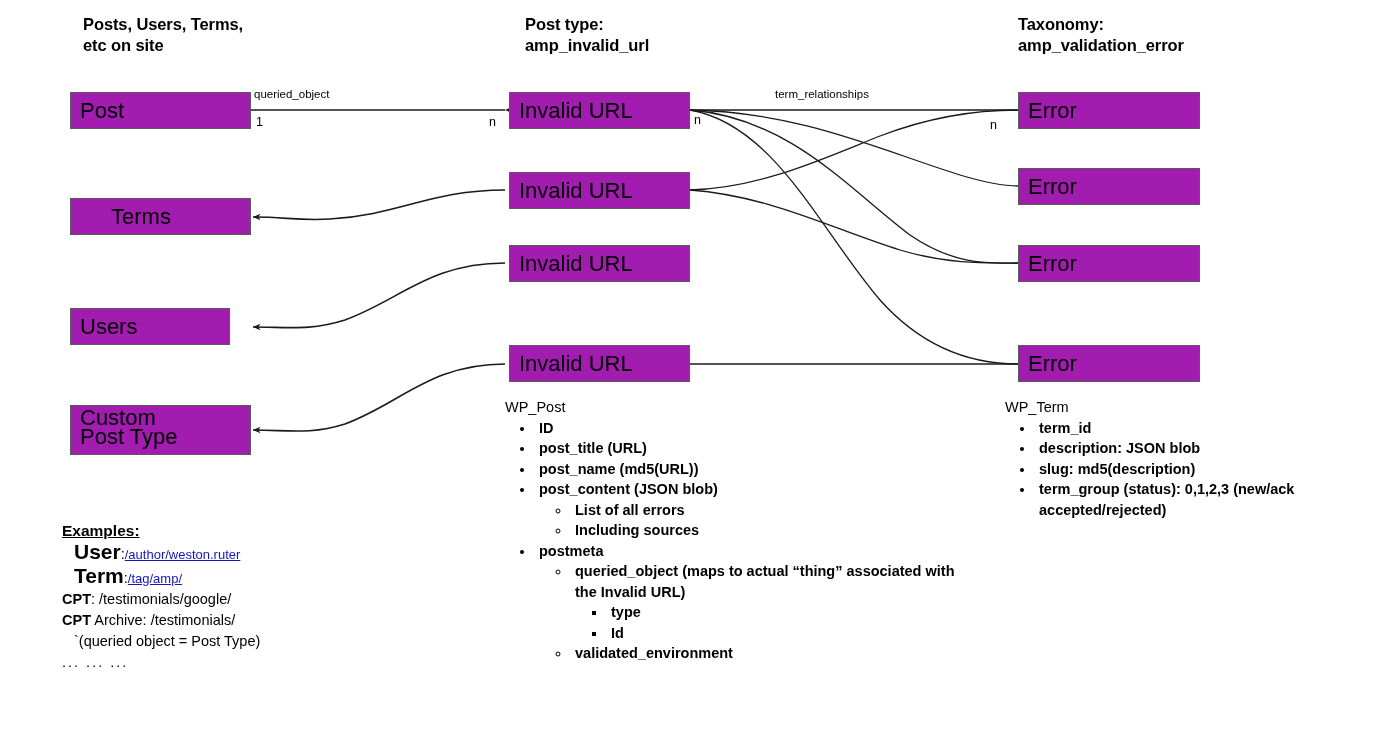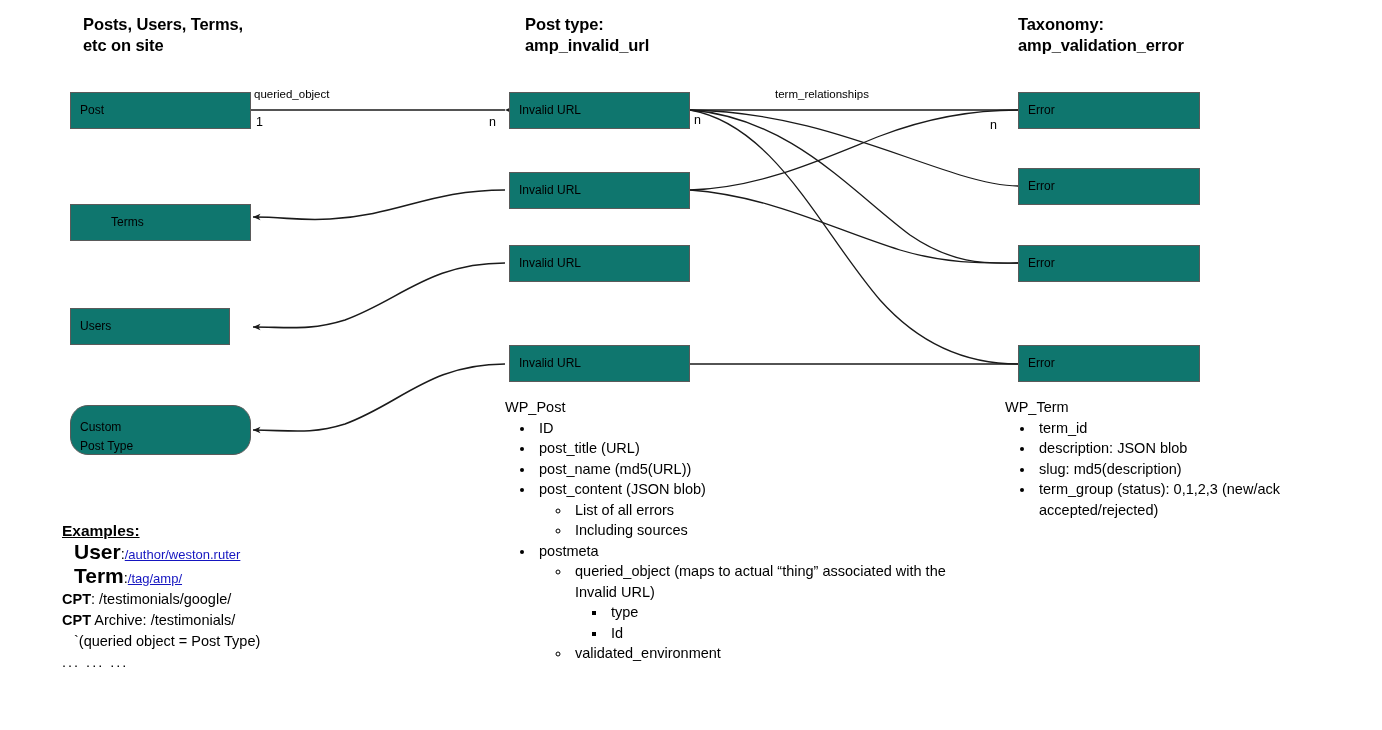--- a/index.html
+++ b/index.html
@@ -29,35 +29,34 @@
   .col-head {
     position: absolute;
     font-size: 16.5px;
     font-weight: bold;
     line-height: 21px;
     white-space: pre-line;
     letter-spacing: -0.1px;
   }
   .ebox {
     position: absolute;
-    background: #0f766e;
+    background: #a21caf;
     border: 1.4px solid #5a5a5a;
     box-sizing: border-box;
-    font-size: 12px;
+    font-size: 22px;
     color: #000;
     display: flex;
     align-items: center;
     padding-left: 9px;
     line-height: 19px;
   }
   .ebox.two-line {
     align-items: flex-start;
-    padding-top: 12px;
+    padding-top: 2px;
     white-space: pre-line;
-    border-radius: 18px;
   }
   .edge-label {
     position: absolute;
     font-size: 11.5px;
     color: #000;
     white-space: nowrap;
   }
   .card-label {
     position: absolute;
     font-size: 12.5px;
@@ -66,20 +65,21 @@
   .struct {
     position: absolute;
     font-size: 14.5px;
     line-height: 20.5px;
   }
   .struct .root { margin: 0 0 0 0; }
   .struct ul {
     margin: 0;
     padding-left: 30px;
     list-style-type: disc;
+    font-weight: bold;
   }
   .struct ul ul {
     list-style-type: circle;
     padding-left: 36px;
   }
   .struct ul ul ul {
     list-style-type: square;
     padding-left: 36px;
   }
   .struct li { margin: 0; }
@@ -150,21 +150,21 @@
 
   <div class="edge-label" style="left:254px; top:88px;">queried_object</div>
   <div class="card-label" style="left:256px; top:115px;">1</div>
   <div class="card-label" style="left:489px; top:115px;">n</div>
 
   <div class="edge-label" style="left:775px; top:88px;">term_relationships</div>
   <div class="card-label" style="left:694px; top:113px;">n</div>
   <div class="card-label" style="left:990px; top:118px;">n</div>
 
   <div class="ebox" style="left:70px; top:92px; width:181px; height:37px;">Post</div>
-  <div class="ebox" style="left:70px; top:204px; width:181px; height:37px;padding-left:40px;">Terms</div>
+  <div class="ebox" style="left:70px; top:198px; width:181px; height:37px;padding-left:40px;">Terms</div>
   <div class="ebox" style="left:70px; top:308px; width:160px; height:37px;">Users</div>
   <div class="ebox two-line" style="left:70px; top:405px; width:181px; height:50px;">Custom
 Post Type</div>
 
   <div class="ebox" style="left:509px; top:92px; width:181px; height:37px;">Invalid URL</div>
   <div class="ebox" style="left:509px; top:172px; width:181px; height:37px;">Invalid URL</div>
   <div class="ebox" style="left:509px; top:245px; width:181px; height:37px;">Invalid URL</div>
   <div class="ebox" style="left:509px; top:345px; width:181px; height:37px;">Invalid URL</div>
 
   <div class="ebox" style="left:1018px; top:92px; width:182px; height:37px;">Error</div>

